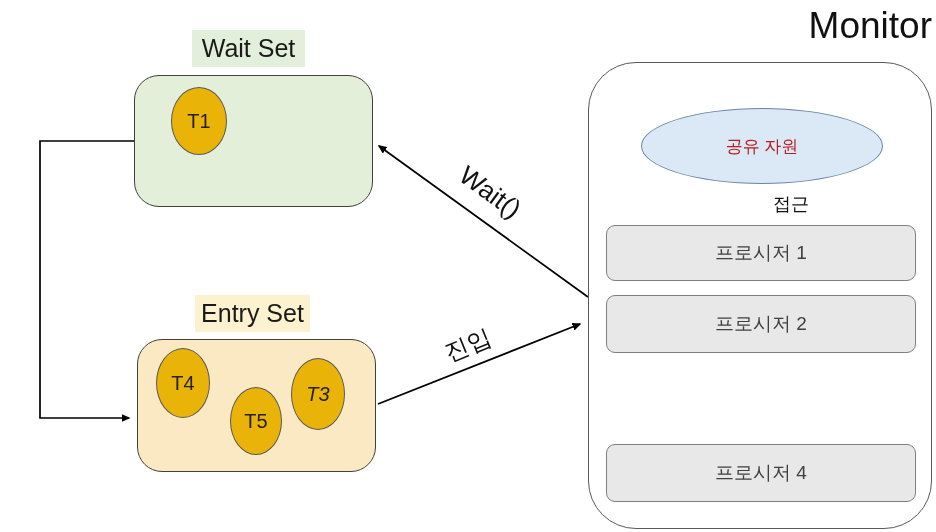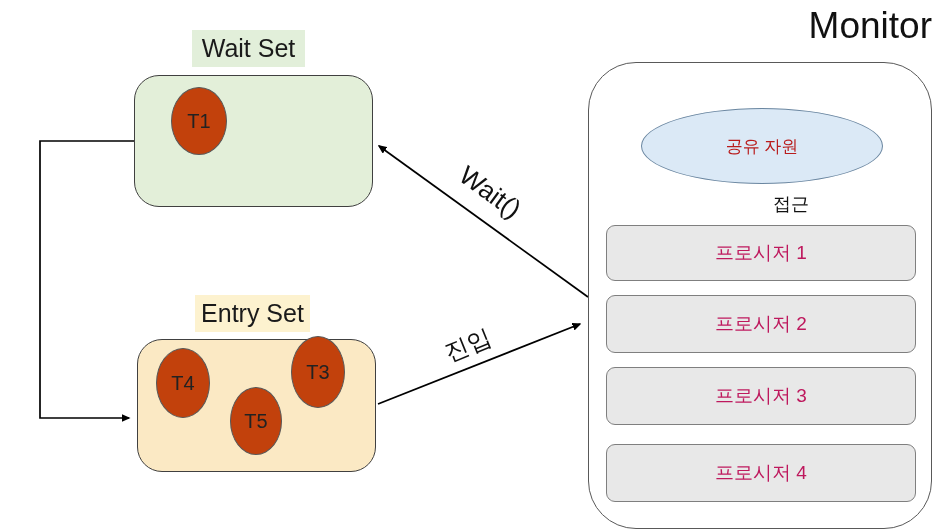--- a/index.html
+++ b/index.html
@@ -19,40 +19,40 @@
   .settag{position:absolute;text-align:center;font-size:25px;line-height:37px;height:37px;color:#1a1a1a;}
   .wait-tag{left:192px;top:30px;width:113px;background:#e2efda;}
   .entry-tag{left:195px;top:295px;width:115px;background:#fdf2cf;}
 
   
   .setbox{position:absolute;border:1.4px solid #404040;border-radius:25px;box-sizing:border-box;}
   .wait-box{left:134px;top:75px;width:239px;height:132px;background:#e3efd9;}
   .entry-box{left:137px;top:339px;width:239px;height:133px;background:#fbe9c4;}
 
   
-  .thread{position:absolute;background:#c2410c;border:1.2px solid #595959;border-radius:50%;
+  .thread{position:absolute;background:#eab308;border:1.2px solid #595959;border-radius:50%;
           display:flex;align-items:center;justify-content:center;font-size:20px;color:#222;box-sizing:border-box;}
   .t1{left:171px;top:87px;width:56px;height:68px;}
   .t2{left:265px;top:118px;width:54px;height:70px;}
   .t4{left:156px;top:348px;width:54px;height:70px;}
   .t5{left:230px;top:387px;width:52px;height:68px;}
-  .t3{left:291px;top:336px;width:54px;height:72px;}
+  .t3{left:291px;top:358px;width:54px;height:72px;font-style:italic;}
 
   
   .monitor-title{position:absolute;left:588px;top:5px;width:344px;text-align:right;
                  font-size:37px;font-weight:400;color:#111;}
   .monitor-box{position:absolute;left:588px;top:62px;width:344px;height:467px;
                background:#ffffff;border:1.5px solid #595959;border-radius:48px;box-sizing:border-box;}
   .resource{position:absolute;left:641px;top:108px;width:242px;height:76px;background:#dbe9f6;
             border:1.2px solid #6a86a0;border-radius:50%;display:flex;align-items:center;justify-content:center;
             font-size:17px;color:#b91c1c;box-sizing:border-box;}
   .access-label{position:absolute;left:773px;top:192px;font-size:18px;color:#111;}
   .proc{position:absolute;left:606px;width:310px;background:#e8e8e8;border:1.2px solid #7f7f7f;
         border-radius:9px;display:flex;align-items:center;justify-content:center;
-        font-size:19px;color:#be185d;box-sizing:border-box;}
+        font-size:19px;color:#404040;box-sizing:border-box;}
   .p1{top:225px;height:56px;}
   .p2{top:295px;height:58px;}
   .p3{top:367px;height:58px;}
   .p4{top:444px;height:58px;}
 </style>
 </head>
 <body>
 
 <div class="canvas">
 
@@ -81,16 +81,15 @@
 
   <div class="arrow-label wait-label">Wait()</div>
   <div class="arrow-label enter-label">진입</div>
 
   <div class="monitor-title">Monitor</div>
   <div class="monitor-box"></div>
   <div class="resource">공유 자원</div>
   <div class="access-label">접근</div>
   <div class="proc p1">프로시저 1</div>
   <div class="proc p2">프로시저 2</div>
-  <div class="proc p3">프로시저 3</div>
   <div class="proc p4">프로시저 4</div>
 
 </div>
 
 </body></html>

